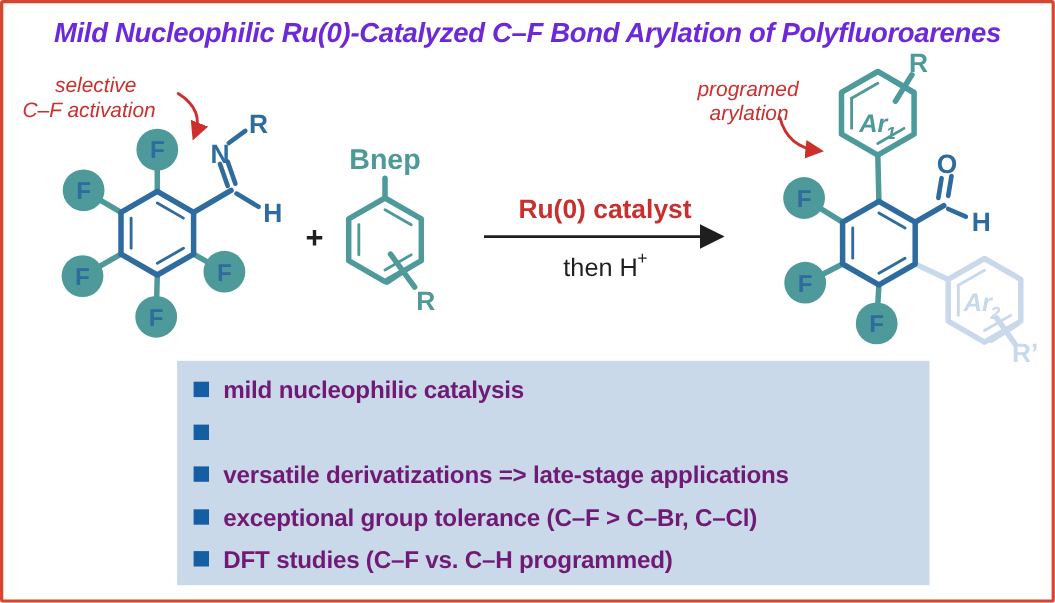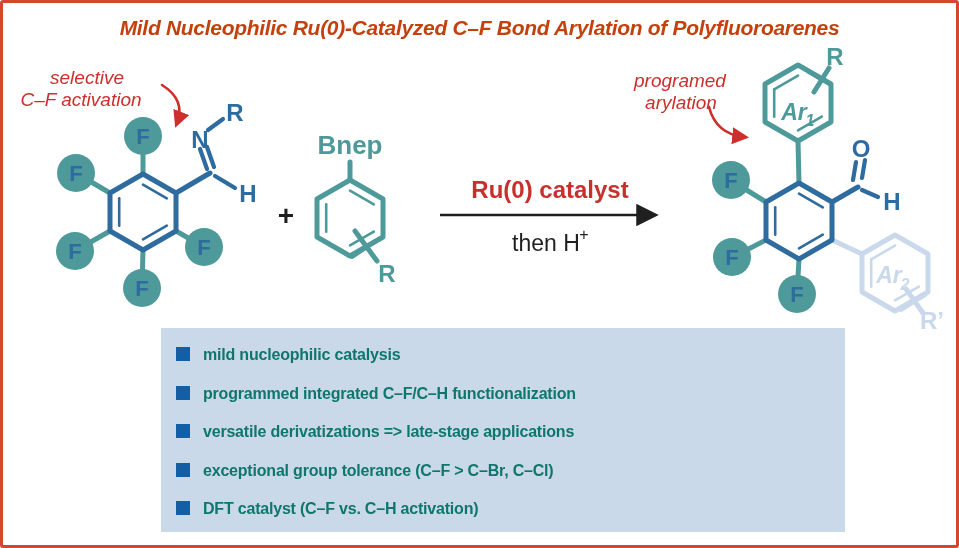--- a/index.html
+++ b/index.html
@@ -8,23 +8,23 @@
     width:953px;height:542px;
     border:3px solid #d6452f;
     border-radius:3px;
     background:#ffffff;
     overflow:hidden;
     font-family:"Liberation Sans", sans-serif;
   }
   .title{
     position:absolute;top:13px;left:0;width:100%;
     text-align:center;
-    font-size:21px;font-weight:bold;font-style:italic;
+    font-size:25px;font-weight:bold;font-style:italic;
     letter-spacing:-0.3px;
-    color:#c2410c;
+    color:#6d28d9;
     white-space:nowrap;
   }
   .scheme{position:absolute;top:0;left:0;}
   svg text{font-family:"Liberation Sans", sans-serif;}
 
   
   .ring-b{fill:none;stroke:#2e6b9e;stroke-width:5;stroke-linejoin:round;}
   .ring-t{fill:none;stroke:#4e9999;stroke-width:5;stroke-linejoin:round;}
   .ring-g{fill:none;stroke:#c9d9eb;stroke-width:5;stroke-linejoin:round;}
   .in-b{stroke:#2e6b9e;stroke-width:2.6;stroke-linecap:round;}
@@ -58,21 +58,21 @@
 
   
   .panel{
     position:absolute;left:158px;top:325px;width:684px;height:204px;
     background:#c9d9e9;
     padding:8px 0 3px 0;box-sizing:border-box;
     display:flex;flex-direction:column;
   }
   .hl-row{height:38.5px;display:flex;align-items:center;}
   .hl-bullet{width:14px;height:14px;background:#145fa4;margin:0 13px 2px 15px;flex:none;}
-  .hl-text{font-size:16px;font-weight:bold;color:#0f766e;white-space:nowrap;letter-spacing:-0.2px;}
+  .hl-text{font-size:22px;font-weight:bold;color:#701a75;white-space:nowrap;letter-spacing:-0.2px;}
 </style>
 </head>
 <body>
 
 <div class="frame">
 
   <svg class="scheme" width="953" height="542" viewBox="0 0 953 542">
     <defs>
       <marker id="mBlack" viewBox="0 0 10 10" refX="7" refY="5" markerWidth="9" markerHeight="9" orient="auto">
         <path d="M0 0 L10 5 L0 10 Z" fill="#1f1f1f"></path>
@@ -222,29 +222,28 @@
 
   <div class="title">Mild Nucleophilic Ru(0)-Catalyzed C–F Bond Arylation of Polyfluoroarenes</div>
 
   <div class="panel">
     <div class="hl-row">
       <span class="hl-bullet"></span>
       <span class="hl-text">mild nucleophilic catalysis</span>
     </div>
     <div class="hl-row">
       <span class="hl-bullet"></span>
-      <span class="hl-text">programmed integrated C–F/C–H functionalization</span>
     </div>
     <div class="hl-row">
       <span class="hl-bullet"></span>
       <span class="hl-text">versatile derivatizations =&gt; late-stage applications</span>
     </div>
     <div class="hl-row">
       <span class="hl-bullet"></span>
       <span class="hl-text">exceptional group tolerance (C–F &gt; C–Br, C–Cl)</span>
     </div>
     <div class="hl-row">
       <span class="hl-bullet"></span>
-      <span class="hl-text">DFT catalyst (C–F vs. C–H activation)</span>
+      <span class="hl-text">DFT studies (C–F vs. C–H programmed)</span>
     </div>
   </div>
 
 </div>
 
 </body></html>

